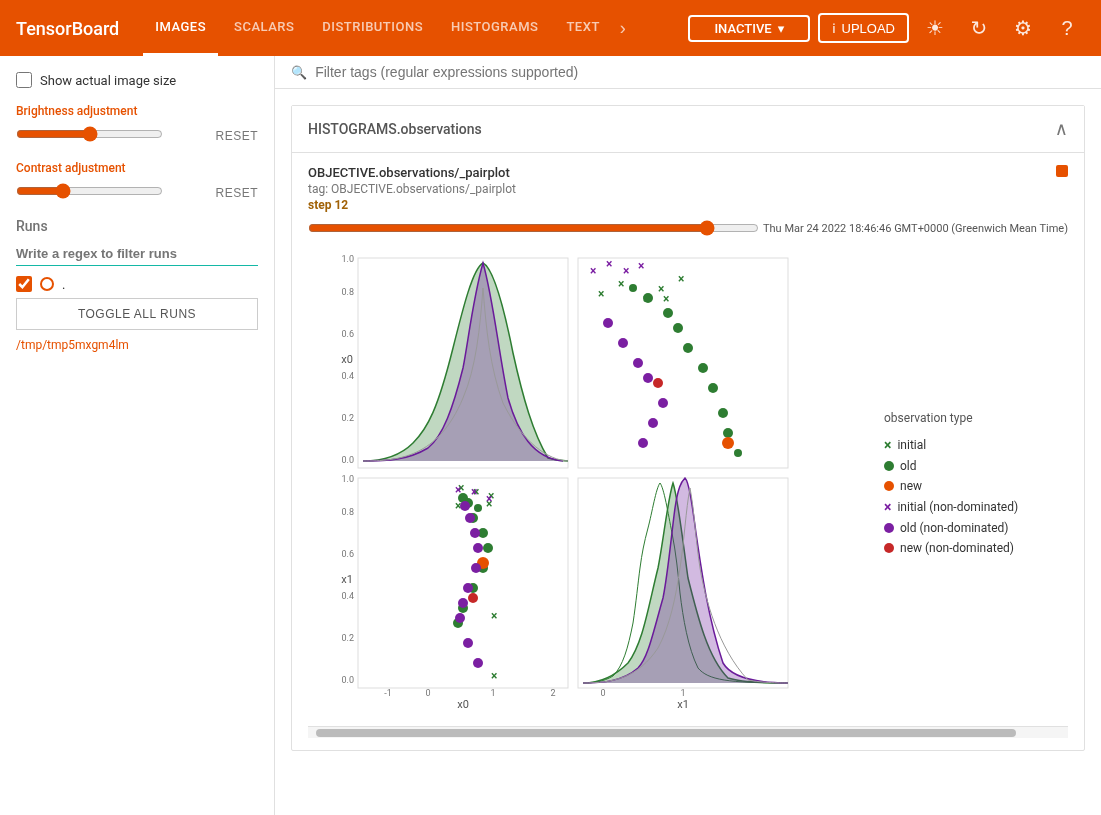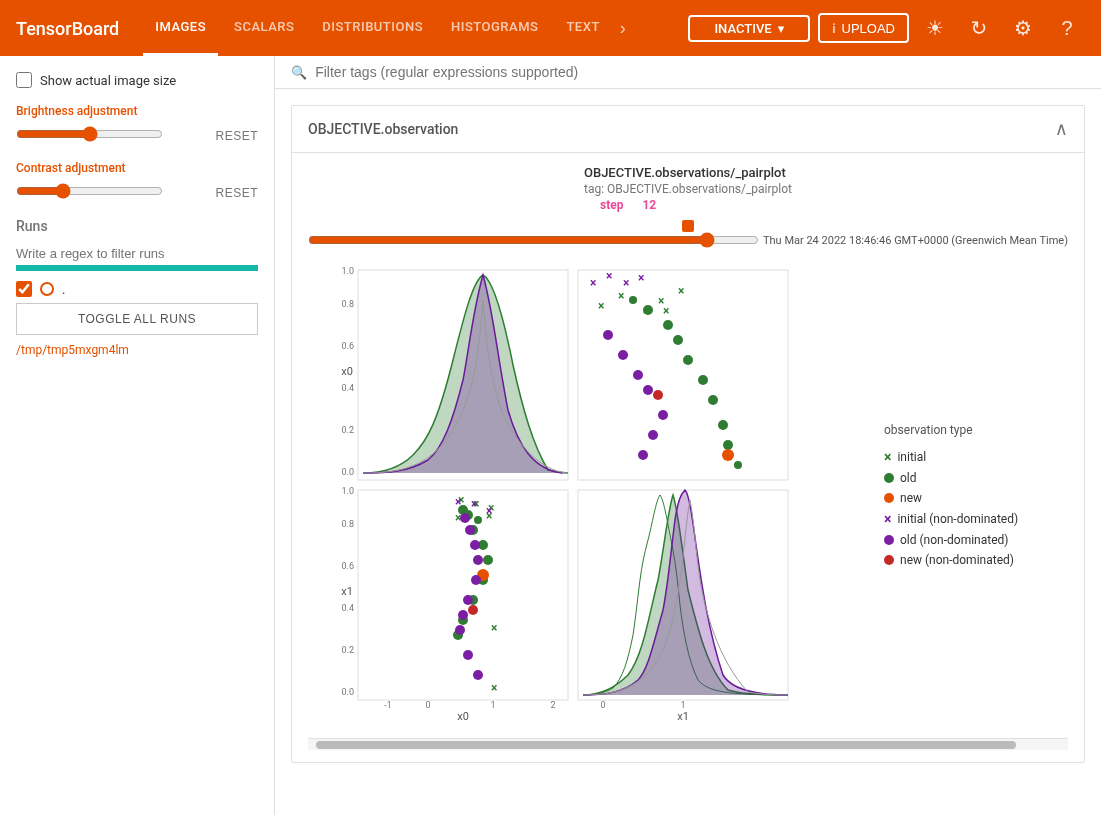--- a/index.html
+++ b/index.html
@@ -156,26 +156,27 @@
     .runs-section {}
     .runs-title {
       font-size: 14px;
       font-weight: 500;
       color: #737373;
       margin-bottom: 8px;
     }
     .filter-runs-input {
       width: 100%;
       border: none;
-      border-bottom: 6px solid #14b8a6;
+      border-bottom: 1px solid #14b8a6;
       padding: 4px 0;
       font-size: 13px;
       outline: none;
       color: #333;
       margin-bottom: 10px;
+      font-weight: bold;
     }
     .run-item {
       display: flex;
       align-items: center;
       gap: 8px;
       margin-bottom: 6px;
     }
     .run-checkbox {
       width: 16px; height: 16px; accent-color: #e65100; cursor: pointer;
     }
@@ -272,22 +273,21 @@
       color: #777;
       margin-bottom: 2px;
     }
     .image-card-step {
       font-size: 12px;
       color: #777;
       margin-bottom: 8px;
     }
     .image-card-step span {
       font-weight: bold;
-      color: #ec4899;
-      margin-left: 16px;
+      color: #a16207;
     }
     .step-slider-row {
       display: flex;
       align-items: center;
       gap: 4px;
       margin-bottom: 12px;
     }
     .step-slider {
       flex: 1;
       accent-color: #e65100;
@@ -440,25 +440,25 @@
   </div>
 
   <div id="main">
     <div id="search-bar">
       <span>🔍</span>
       <input type="text" placeholder="Filter tags (regular expressions supported)" style="">
     </div>
     <div id="main-scroll">
       <div class="section-card">
         <div class="section-header">
-          <div class="section-title">OBJECTIVE.observation</div>
+          <div class="section-title">HISTOGRAMS.observations</div>
           <button class="collapse-btn">∧</button>
         </div>
         <div class="image-card">
-          <div style="display:flex; justify-content:space-between; align-items:center;flex-direction:column;">
+          <div style="display:flex; justify-content:space-between; align-items:flex-start;">
             <div>
               <div class="image-card-title">OBJECTIVE.observations/_pairplot</div>
               <div class="image-card-tag">tag: OBJECTIVE.observations/_pairplot</div>
               <div class="image-card-step">
                 <span>step</span>
                 <span style="font-weight:bold;">12</span>
               </div>
             </div>
             <div style="width:12px;height:12px;background:#e65100;border-radius:2px;"></div>
           </div>

